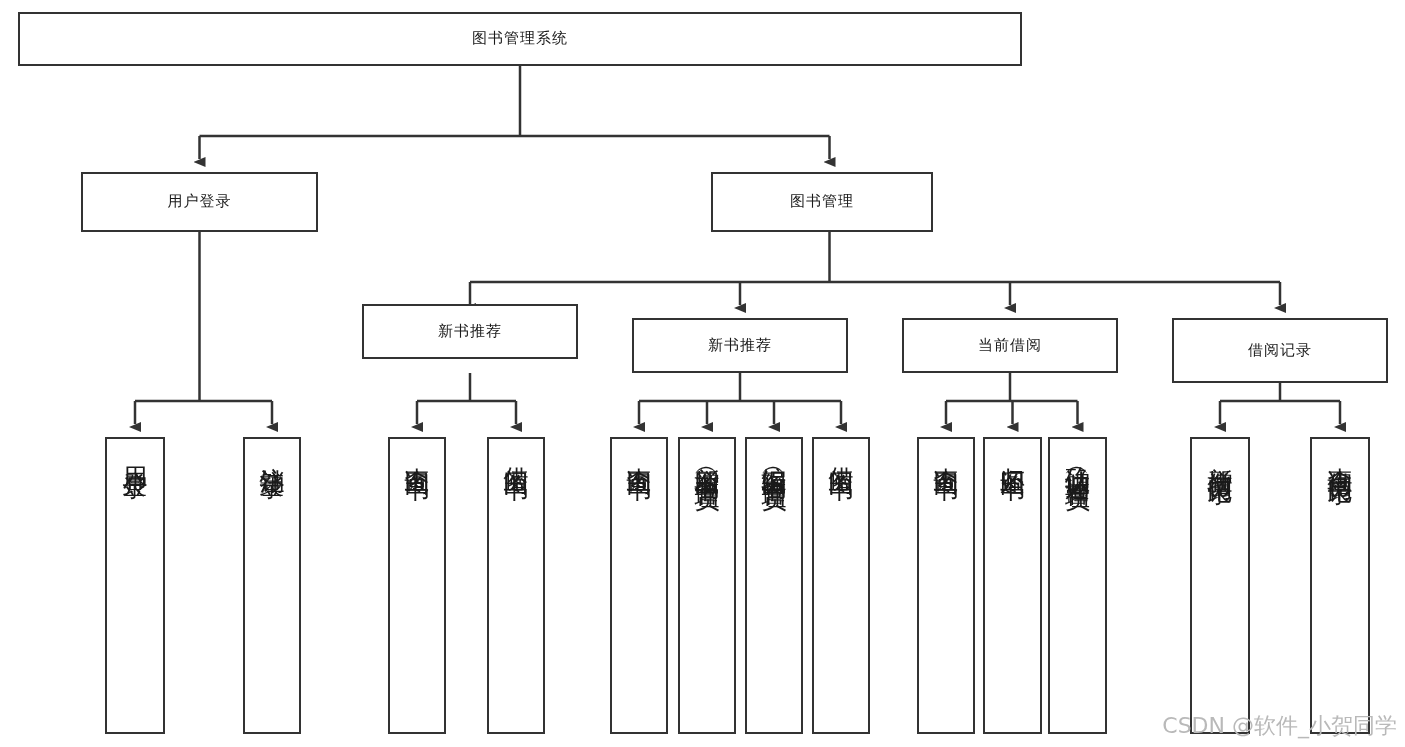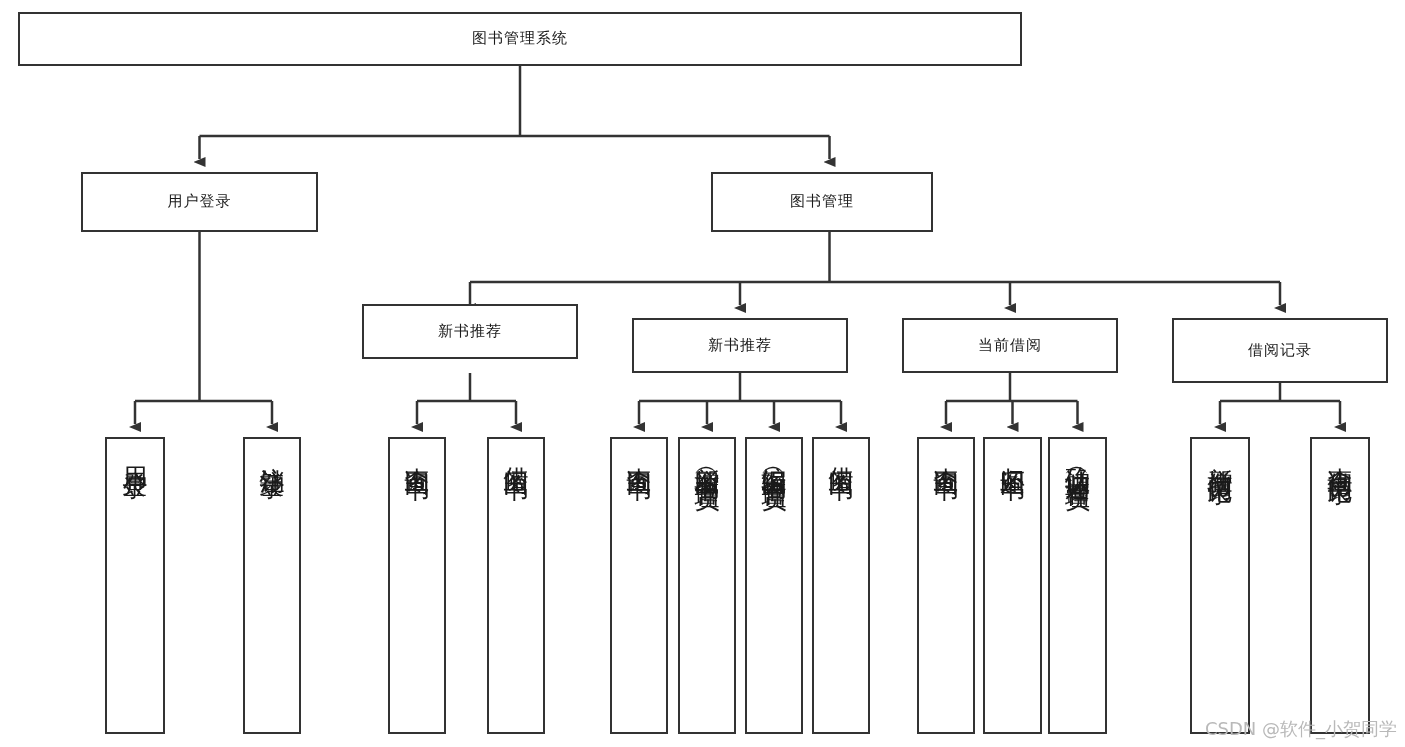--- a/index.html
+++ b/index.html
@@ -54,21 +54,21 @@
     writing-mode: vertical-rl;
     text-orientation: upright;
     font-size: 25px;
     letter-spacing: 3px;
     line-height: 1;
   }
   #watermark {
     position: absolute;
     right: 8px;
     bottom: 6px;
-    font-size: 18px;
+    font-size: 22px;
     color: #b9b9b9;
     z-index: 5;
     white-space: nowrap;
     font-family: "DejaVu Sans", "Liberation Sans", sans-serif;
     text-align: center;
   }
 </style>
 </head>
 <body>
 

